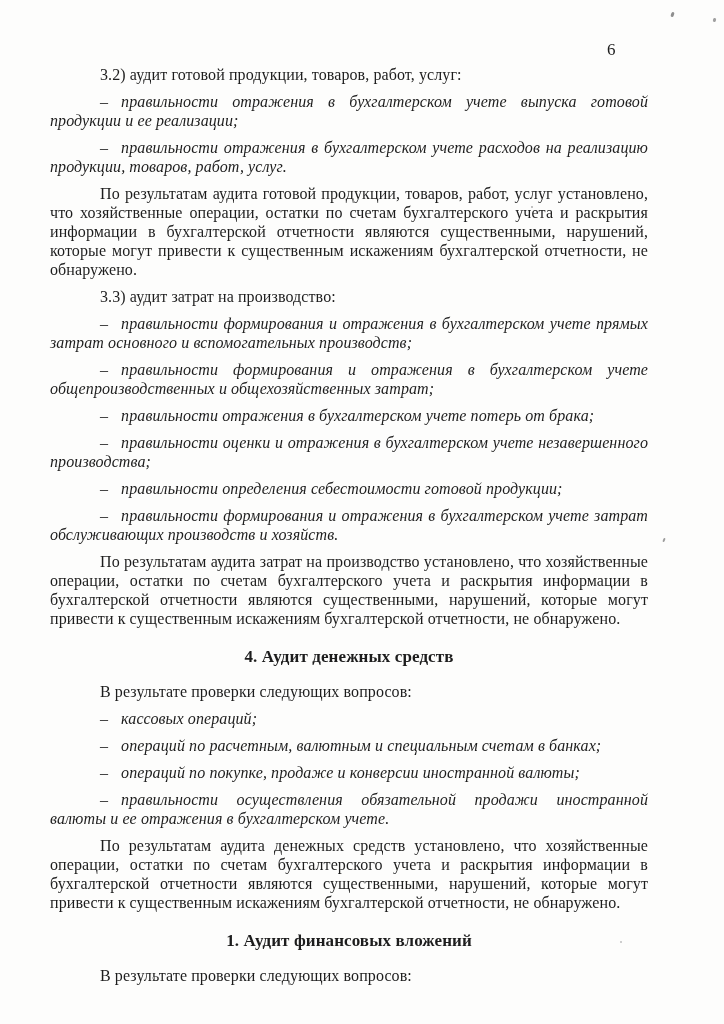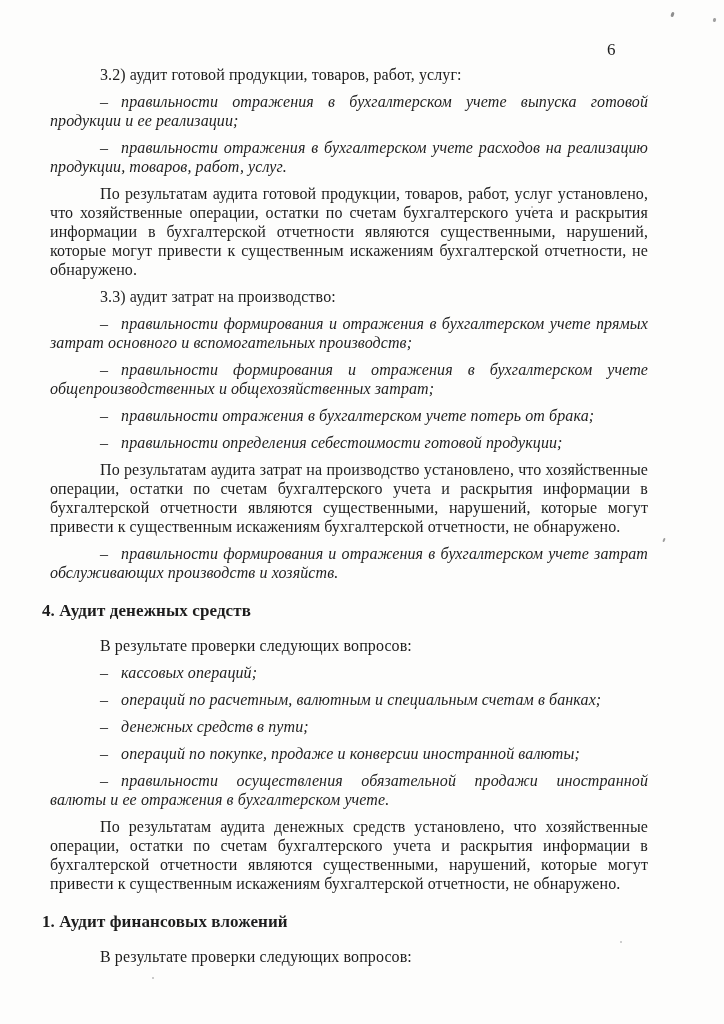--- a/index.html
+++ b/index.html
@@ -29,21 +29,21 @@
     font-size: 16px;
     line-height: 19px;
     text-align: justify;
     letter-spacing: 0.1px;
   }
   .blk { margin: 8px; }
   .p  { text-indent: 50px; }
   .li { text-indent: 50px; font-style: italic; }
   .li .marker { margin-right: 13px; }
   .h  {
-    text-align: left;
+    text-align: center;
     text-indent: 0;
     font-weight: 700;
     font-size: 17px;
     margin: 19px 0 16px 0;
   }
   .speck {
     position: absolute;
     background: #8f8f8f;
     border-radius: 40%;
   }
@@ -62,28 +62,28 @@
 
   <div class="content">
       <div class="blk p"><span>3.2) аудит готовой продукции, товаров, работ, услуг:</span></div>
       <div class="blk li"><span class="marker">–</span><span>правильности отражения в бухгалтерском учете выпуска готовой продукции и ее реализации;</span></div>
       <div class="blk li"><span class="marker">–</span><span>правильности отражения в бухгалтерском учете расходов на реализацию продукции, товаров, работ, услуг.</span></div>
       <div class="blk p"><span>По результатам аудита готовой продукции, товаров, работ, услуг установлено, что хозяйственные операции, остатки по счетам бухгалтерского учета и раскрытия информации в бухгалтерской отчетности являются существенными, нарушений, которые могут привести к существенным искажениям бухгалтерской отчетности, не обнаружено.</span></div>
       <div class="blk p"><span>3.3) аудит затрат на производство:</span></div>
       <div class="blk li"><span class="marker">–</span><span>правильности формирования и отражения в бухгалтерском учете прямых затрат основного и вспомогательных производств;</span></div>
       <div class="blk li"><span class="marker">–</span><span>правильности формирования и отражения в бухгалтерском учете общепроизводственных и общехозяйственных затрат;</span></div>
       <div class="blk li"><span class="marker">–</span><span>правильности отражения в бухгалтерском учете потерь от брака;</span></div>
+      <div class="blk li"><span class="marker">–</span><span>правильности оценки и отражения в бухгалтерском учете незавершенного производства;</span></div>
       <div class="blk li"><span class="marker">–</span><span>правильности определения себестоимости готовой продукции;</span></div>
+      <div class="blk li"><span class="marker">–</span><span>правильности формирования и отражения в бухгалтерском учете затрат обслуживающих производств и хозяйств.</span></div>
       <div class="blk p"><span>По результатам аудита затрат на производство установлено, что хозяйственные операции, остатки по счетам бухгалтерского учета и раскрытия информации в бухгалтерской отчетности являются существенными, нарушений, которые могут привести к существенным искажениям бухгалтерской отчетности, не обнаружено.</span></div>
-      <div class="blk li"><span class="marker">–</span><span>правильности формирования и отражения в бухгалтерском учете затрат обслуживающих производств и хозяйств.</span></div>
       <div class="blk h"><span>4. Аудит денежных средств</span></div>
       <div class="blk p"><span>В результате проверки следующих вопросов:</span></div>
       <div class="blk li"><span class="marker">–</span><span>кассовых операций;</span></div>
       <div class="blk li"><span class="marker">–</span><span>операций по расчетным, валютным и специальным счетам в банках;</span></div>
-      <div class="blk li"><span class="marker">–</span><span>денежных средств в пути;</span></div>
       <div class="blk li"><span class="marker">–</span><span>операций по покупке, продаже и конверсии иностранной валюты;</span></div>
       <div class="blk li"><span class="marker">–</span><span>правильности осуществления обязательной продажи иностранной валюты и ее отражения в бухгалтерском учете.</span></div>
       <div class="blk p"><span>По результатам аудита денежных средств установлено, что хозяйственные операции, остатки по счетам бухгалтерского учета и раскрытия информации в бухгалтерской отчетности являются существенными, нарушений, которые могут привести к существенным искажениям бухгалтерской отчетности, не обнаружено.</span></div>
       <div class="blk h"><span>1. Аудит финансовых вложений</span></div>
       <div class="blk p"><span>В результате проверки следующих вопросов:</span></div>
     </div>
 
   <div class="speck s1"></div>
   <div class="speck s2"></div>
   <div class="speck s3"></div>

